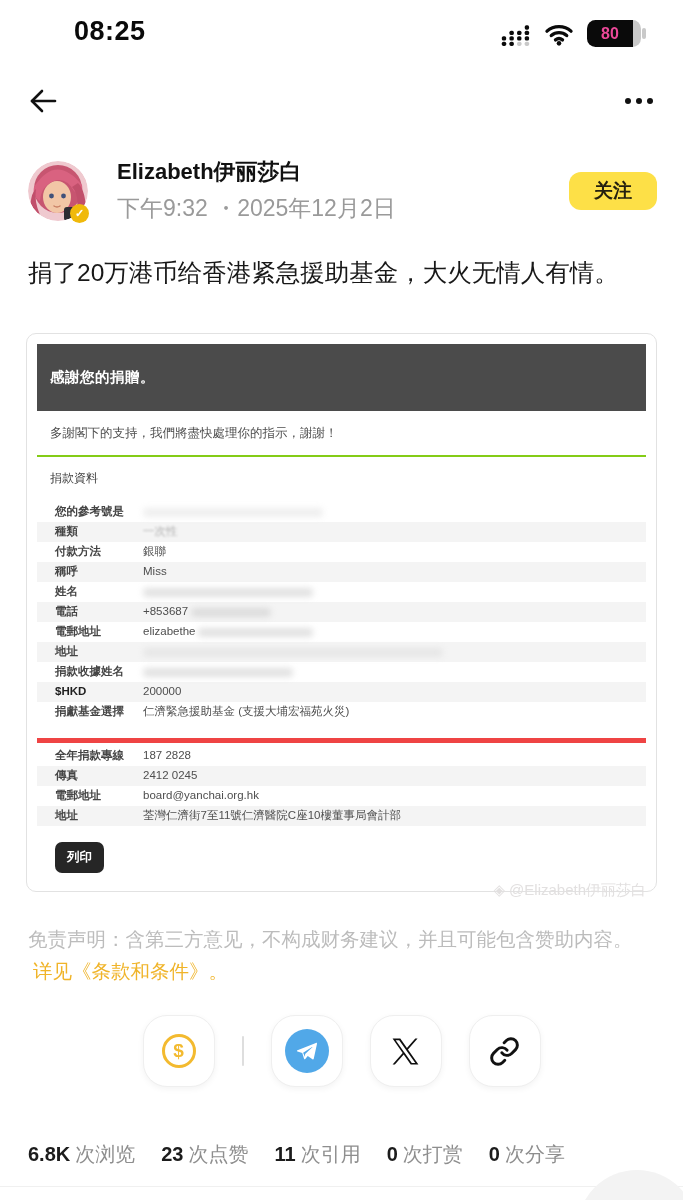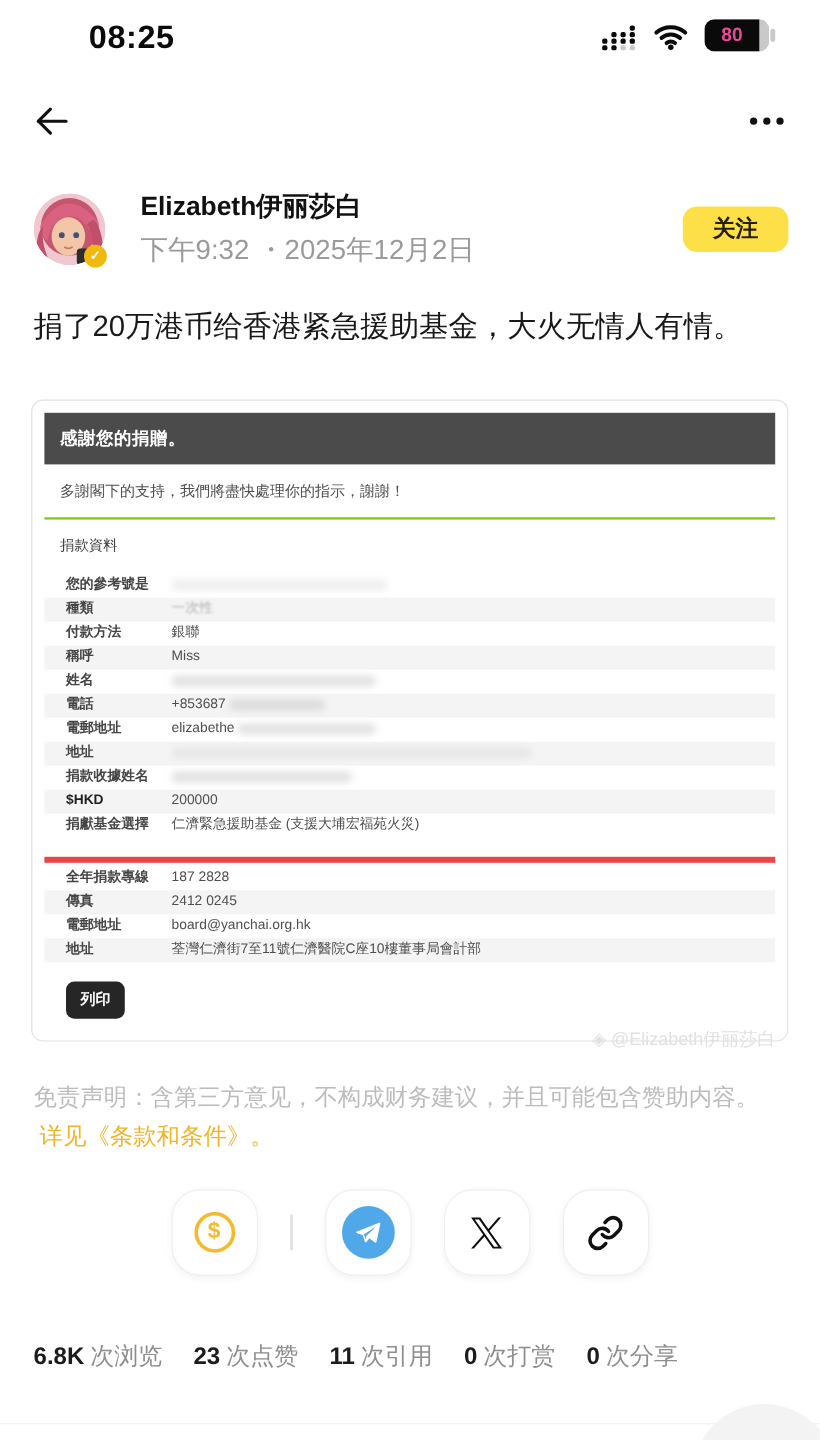--- a/index.html
+++ b/index.html
@@ -5,21 +5,21 @@
   * { box-sizing: border-box; margin: 0; padding: 0; }
   html,body { background:#fff; }
   body {
     width: 683px; height: 1200px;
     font-family: "Liberation Sans", sans-serif;
     position: relative; overflow: hidden;
     color: #1a1a1a;
   }
 
   
-  .status-bar { display:flex; justify-content:space-between; align-items:flex-start;
+  .status-bar { display:flex; justify-content:space-between; align-items:flex-end;
     padding: 16px 42px 0 74px; }
   .status-time { font-size:27px; font-weight:700; color:#0a0a0a; letter-spacing:.5px; }
   .status-icons { display:flex; align-items:center; gap:13px; }
   .battery { position:relative; width:54px; height:27px; border-radius:8.5px;
     overflow:hidden; display:flex; }
   .battery-fill { width:46px; background:#0a0a0a; color:#ec4899; font-weight:700;
     font-size:16px; display:flex; align-items:center; justify-content:center; }
   .battery-empty { flex:1; background:#c9c9c9; }
   .battery-wrap { position:relative; }
   .battery-nub { position:absolute; right:-5px; top:8px; width:4px; height:11px;
@@ -45,21 +45,21 @@
     border:none; font-size:19px; font-weight:700; color:#24200f; font-family:inherit;
     display:flex; align-items:center; justify-content:center; }
 
   
   .post-body { margin: 30px 28px 0; font-size:24.5px; line-height:1.58; color:#181818; }
 
   
   .receipt-card { margin: 40px 26px 0; border:1px solid #e2e2e2; border-radius:10px;
     background:#fff; padding:10px 10px 0; position:relative; }
   .r-header { background:#4b4b4b; color:#fff; font-weight:700; font-size:14.5px;
-    padding:12px 13px; letter-spacing:.5px; }
+    padding:24px 13px; letter-spacing:.5px; }
   .r-thanks { font-size:12.5px; color:#4e4e4e; padding:14px 4px 13px 13px;
     border-bottom:2px solid #84cc16; }
   .r-section-title { font-size:12px; color:#3f3f3f; padding:13px 13px 15px; }
   .r-row { display:flex; align-items:center; min-height:20px; padding:2px 8px 2px 18px;
     font-size:11.5px; line-height:1.3; }
   .r-table .r-row:nth-child(even), .r-contact .r-row:nth-child(even) { background:#f4f4f4; }
   .r-label { width:88px; flex-shrink:0; font-weight:700; color:#454545; }
   .r-value { color:#4e4e4e; }
   .faint { color:#b0b0b0; filter:blur(1px); }
   .blob { display:inline-block; height:9px; border-radius:4px; background:#c4c4c4;

